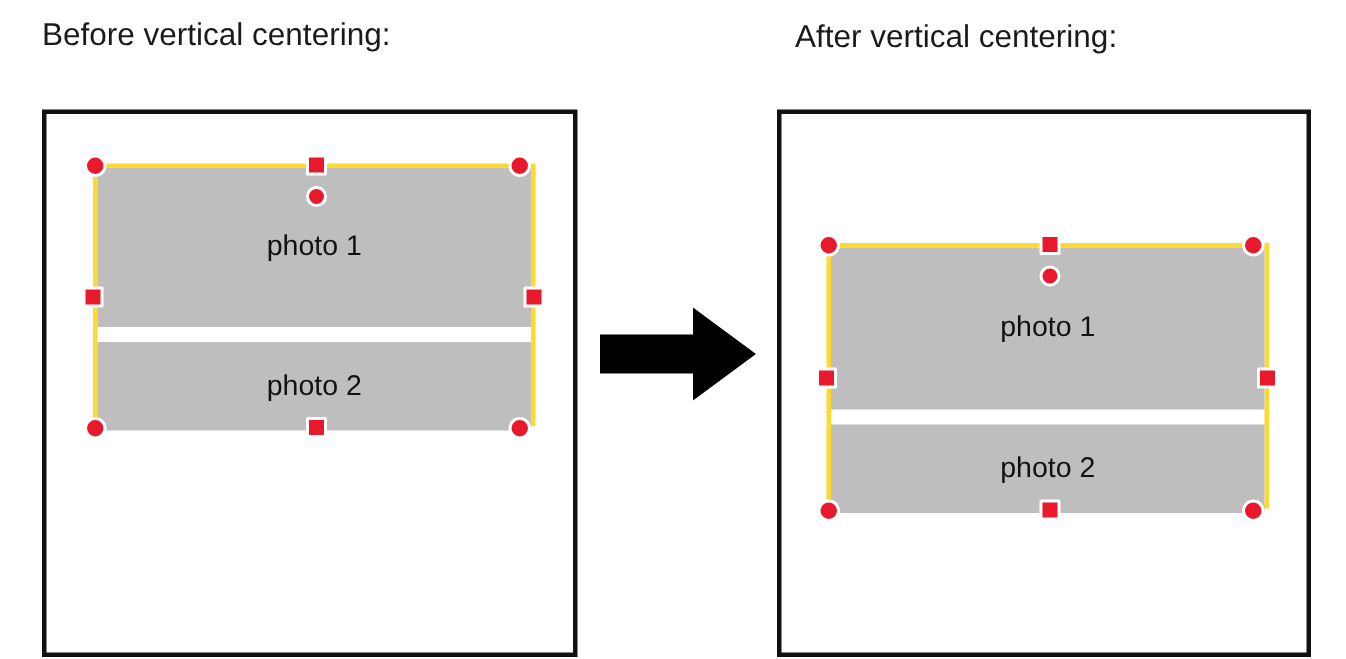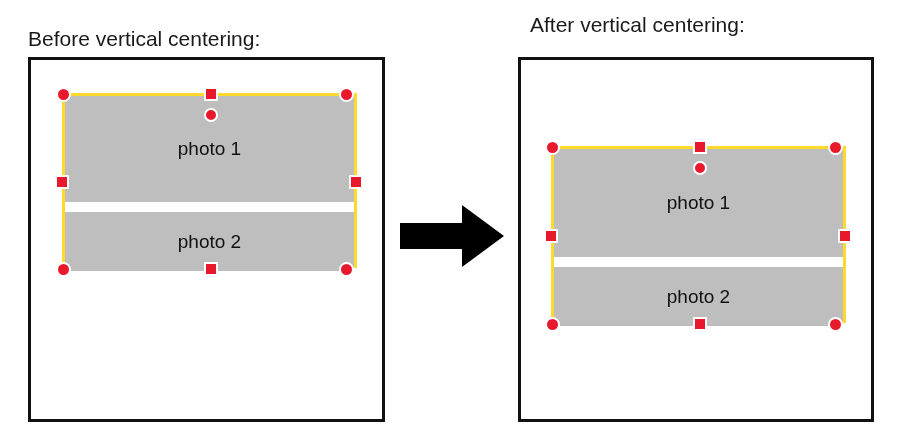--- a/index.html
+++ b/index.html
@@ -17,29 +17,30 @@
   }
 
   
   .caption {
     position: absolute;
     font-size: 21px;
     color: #1a1a1a;
     white-space: nowrap;
     letter-spacing: 0px;
   }
-  #caption-before { left: 28px;  top: 27px; }
+  #caption-before { left: 28px;  top: 12px; }
   #caption-after  { left: 518px; top: 13px; margin-left: 12px; }
 
   
   .canvas {
     position: absolute;
     background: #ffffff;
     border: 3px solid #111111;
     box-sizing: border-box;
+    margin-top: 16px;
   }
   #canvas-before { left: 28px;  top: 57px; width: 357px; height: 365px; }
   #canvas-after  { left: 518px; top: 57px; width: 356px; height: 365px; }
 
   
   .selection {
     position: absolute;
     box-sizing: border-box;
     border: 3px solid #FFD92B;
   }

